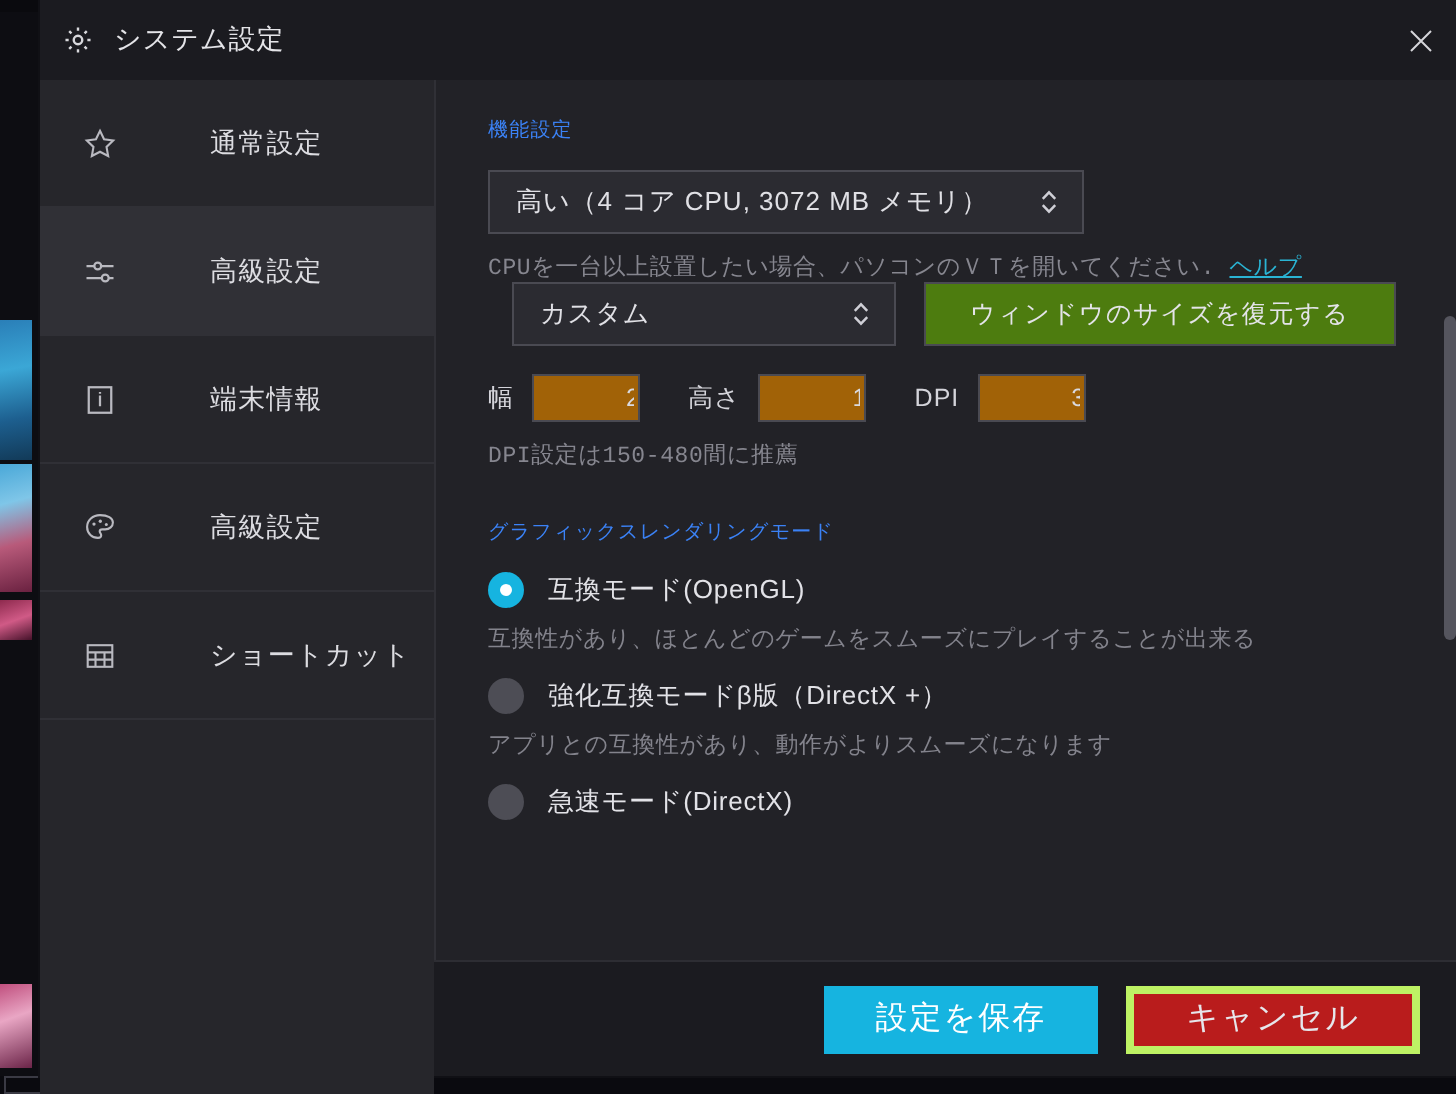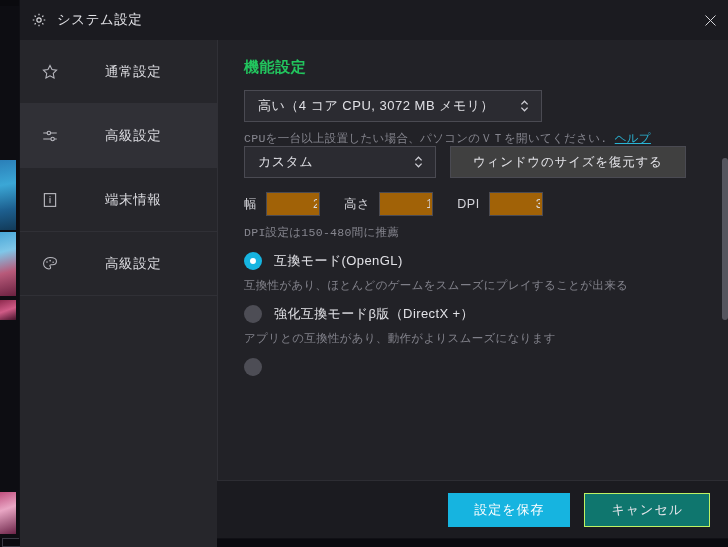--- a/index.html
+++ b/index.html
@@ -195,23 +195,23 @@
   .content {
     flex: 1;
     background: #222227;
     padding: 18px 26px 10px 26px;
     box-sizing: border-box;
     overflow: hidden;
     position: relative;
   }
 
   .section-title {
-    font-size: 15px;
-    color: #22c55e;
-    font-weight: bold;
+    font-size: 10px;
+    color: #3b82f6;
+    font-weight: normal;
     letter-spacing: 0.6px;
     margin: 0 0 13px 0;
   }
   .section-title.spaced { margin-top: 24px; }
 
   .select-box {
     position: relative;
     height: 32px;
     border: 1px solid #4a4a52;
     background: #2b2b31;
@@ -249,27 +249,27 @@
   .hint-link {
     color: #2ab4d4;
     text-decoration: underline;
     cursor: pointer;
   }
 
   .row {
     display: flex;
     align-items: center;
   }
-  .row.res-row { margin-top: 0; }
+  .row.res-row { margin-top: 0; margin-left: 12px; }
   .btn-restore {
     height: 32px;
     margin-left: 14px;
     padding: 0 22px;
     border: 1px solid #4a4a52;
-    background: #404040;
+    background: #4d7c0f;
     color: #e4e4e9;
     font-size: 12.5px;
     letter-spacing: 0.8px;
     cursor: pointer;
     display: flex;
     align-items: center;
     font-family: Liberation Serif, serif;
   }
 
   .field-row {
@@ -366,38 +366,38 @@
     border-top: 1px solid #2d2d33;
     display: flex;
     align-items: center;
     justify-content: flex-end;
     padding-right: 22px;
     box-sizing: border-box;
   }
   .btn {
     height: 34px;
     padding: 0 26px;
-    font-size: 13px;
+    font-size: 16px;
     letter-spacing: 1px;
     cursor: pointer;
     display: flex;
     align-items: center;
     justify-content: center;
     box-sizing: border-box;
     font-family: inherit;
     border: none;
   }
   .btn-primary {
     background: #16b4e0;
     color: #ffffff;
   }
   .btn-secondary {
-    background: #0f766e;
+    background: #b91c1c;
     color: #e6e6eb;
-    border: 1px solid #bef264;
+    border: 4px solid #bef264;
     margin-left: 14px;
   }
 </style>
 </head>
 <body>
 
 <div id="screen">
 
   <div class="bg-app">
     <div class="bg-topbar"></div>
@@ -469,20 +469,29 @@
             <svg width="18" height="18" viewBox="0 0 24 24" fill="none" stroke="currentColor" stroke-width="1.4">
               <path d="M12 3.4c-4.8 0-8.6 3.5-8.6 7.9 0 4.4 3.5 7.3 7.2 7.3 1.7 0 2.2-.9 2.2-1.7 0-1.3-1-1.6-1-2.6 0-.8.7-1.4 1.7-1.4h1.9c3 0 5.2-2 5.2-4.6 0-3-3.4-4.9-8.6-4.9z"></path>
               <circle cx="8" cy="9.4" r="1.1" fill="currentColor" stroke="none"></circle>
               <circle cx="12.2" cy="7.5" r="1.1" fill="currentColor" stroke="none"></circle>
               <circle cx="16.2" cy="9.6" r="1" fill="currentColor" stroke="none"></circle>
             </svg>
           </span>
           <span class="side-label">高級設定</span>
         </div>
 
+        <div class="side-item">
+          <span class="side-icon">
+            <svg width="18" height="18" viewBox="0 0 24 24" fill="none" stroke="currentColor" stroke-width="1.4">
+              <rect x="3.8" y="4.8" width="16.4" height="14.4"></rect>
+              <path d="M3.8 9.6h16.4M3.8 14.4h16.4M9 9.6v9.6M15 9.6v9.6"></path>
+            </svg>
+          </span>
+          <span class="side-label">ショートカット</span>
+        </div>
 
         <div class="sidebar-fill"></div>
       </div>
 
       <div class="content">
 
         <h2 class="section-title">機能設定</h2>
 
         <div class="select-box w-perf">
           <span class="select-value">高い（4 コア CPU, 3072 MB メモリ）</span>
@@ -517,35 +526,37 @@
 
           <span class="field-label gap">高さ</span>
           <input class="num-input" type="text" value="1080" style="">
 
           <span class="field-label gap">DPI</span>
           <input class="num-input" type="text" value="320" style="">
         </div>
 
         <div class="hint">DPI設定は150-480間に推薦</div>
 
+        <h2 class="section-title spaced">グラフィックスレンダリングモード</h2>
 
         <div class="radio-row">
           <span class="radio on"></span>
           <span class="radio-label">互換モード(OpenGL)</span>
         </div>
         <div class="radio-desc">互換性があり、ほとんどのゲームをスムーズにプレイすることが出来る</div>
 
         <div class="radio-row">
           <span class="radio"></span>
           <span class="radio-label">強化互換モードβ版（DirectX +）</span>
         </div>
         <div class="radio-desc">アプリとの互換性があり、動作がよりスムーズになります</div>
 
         <div class="radio-row">
           <span class="radio"></span>
+          <span class="radio-label">急速モード(DirectX)</span>
         </div>
 
         <div class="scrollbar-track">
           <div class="scrollbar-thumb"></div>
         </div>
       </div>
     </div>
 
     <div class="footer">
       <button class="btn btn-primary">設定を保存</button>

